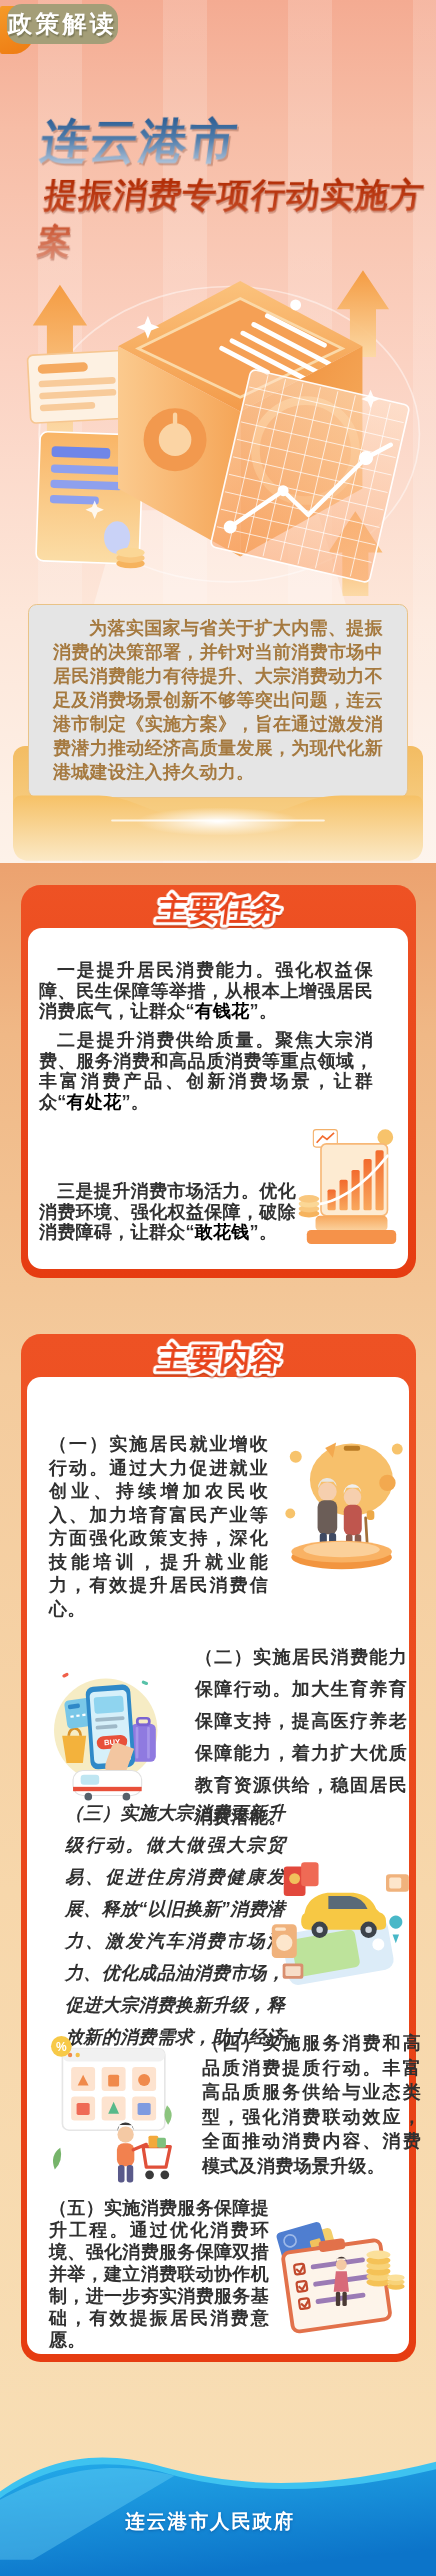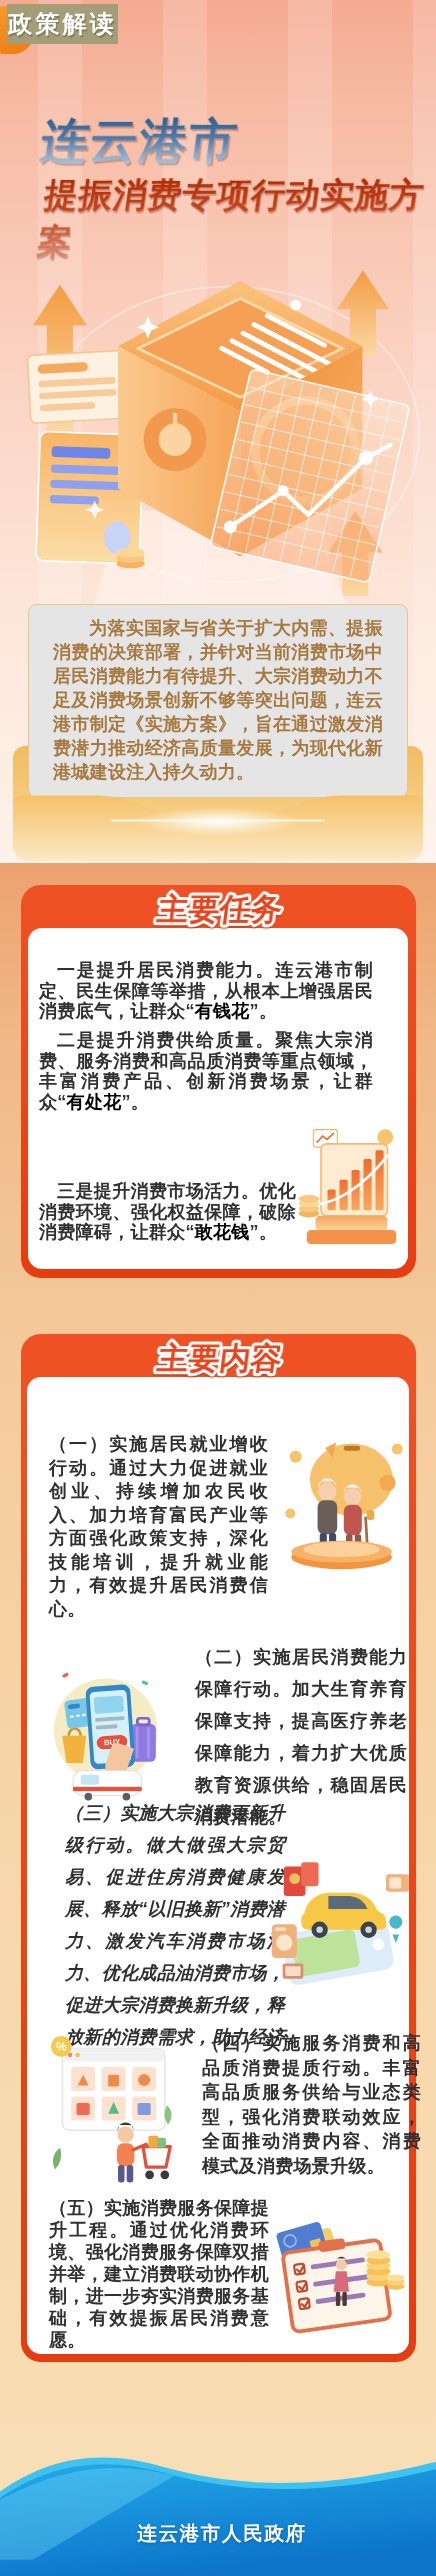--- a/index.html
+++ b/index.html
@@ -9,21 +9,21 @@
   .bg-top{position:absolute;left:0;top:0;width:436px;height:863px;
     background:linear-gradient(180deg,#f4ab92 0%,#f7bda6 15%,#fbd2c2 42%,#fde7da 72%,#fdf2e9 100%);}
   .bg-top::after{content:"";position:absolute;inset:0;
     background:repeating-linear-gradient(90deg,rgba(255,255,255,0) 0 38px,rgba(255,255,255,.16) 38px 82px,rgba(255,255,255,0) 82px 125px);}
   .bg-mid{position:absolute;left:0;top:863px;width:436px;height:1713px;
     background:linear-gradient(180deg,#eca26f 0%,#f0b886 10%,#f4cb9d 30%,#f7d7ab 60%,#f8dfb6 100%);}
   
   .badge-accent{position:absolute;left:0;top:5.5px;width:34px;height:48px;
     background:linear-gradient(160deg,#f59a28,#ee7b12);border-radius:2.2px 0 21px 2.2px;}
   .badge-bar{position:absolute;left:7px;top:4.4px;width:111px;height:40px;background:#a49e78;
-    display:flex;align-items:center;justify-content:center;}
+    display:flex;align-items:center;justify-content:center;border-radius:15px;}
   .badge-bar span{font-size:24px;font-weight:900;color:#fff;letter-spacing:3.3px;
     text-shadow:1.1px 1.6px 1.1px rgba(80,80,50,.45);}
   
   .city-title{position:absolute;left:41px;top:110px;margin:0;font-size:48px;font-weight:900;letter-spacing:1.1px;
     transform:skewX(-8deg);background:linear-gradient(180deg,#2a5c92 8%,#4f7cab 45%,#cbd8e7 96%);
     -webkit-background-clip:text;background-clip:text;color:transparent;
     filter:drop-shadow(2.2px 2.7px 0.5px rgba(150,95,75,.45));}
   .main-title{position:absolute;left:41px;top:173px;margin:0;font-size:34px;font-weight:900;letter-spacing:0.5px;
     transform:skewX(-8deg);background:linear-gradient(180deg,#b22d06 8%,#c84e29 52%,#dd9078 96%);
     -webkit-background-clip:text;background-clip:text;color:transparent;
@@ -66,21 +66,21 @@
   .it-4{left:199px;top:2028px;width:219px;line-height:24.5px;}
   .it-5{left:46px;top:2194px;width:220px;line-height:22px;}
   .item-illus{position:absolute;}
   .il-1{left:275px;top:1414px;width:131px;height:164px;}
   .il-2{left:50px;top:1654px;width:112px;height:147px;}
   .il-3{left:267px;top:1859px;width:145px;height:136px;}
   .il-4{left:45px;top:2033px;width:128px;height:153px;}
   .il-5{left:266px;top:2212px;width:143px;height:127px;}
   
   .footer-wave{position:absolute;left:0;top:2429px;width:436px;height:147px;}
-  .footer-text{position:absolute;left:0;top:2508px;width:420px;text-align:center;margin:12px;
+  .footer-text{position:absolute;left:0;top:2508px;width:420px;text-align:center;margin:0;
     font-size:19.6px;font-weight:900;color:#ffffff;letter-spacing:1.6px;
     text-shadow:0 1.1px 2.7px rgba(0,70,140,.55);}
 </style>
 </head>
 <body>
 
 <div class="page">
   <div class="bg-top"></div>
   <div class="bg-mid"></div>
 
@@ -196,21 +196,21 @@
     <rect x="180" y="50" width="392" height="4" fill="rgba(255,255,255,.75)" rx="2"></rect>
   </svg>
 
   <section class="card card-tasks"></section>
   <div class="card-inner inner-tasks"></div>
   <svg class="ctitle ctitle-tasks" viewBox="0 0 724 84">
     <g transform="translate(362,62) skewX(-7)">
       <text text-anchor="middle" font-size="57" font-weight="900" fill="#e8431a" stroke="#ffffff" stroke-width="11" paint-order="stroke" stroke-linejoin="round">主要任务</text>
     </g>
   </svg>
-  <p class="task task-1"><span>一是提升居民消费能力。连云港市制定、民生保障等举措，从根本上增强居民消费底气，让群众“</span><em>有钱花</em><span>”。</span></p>
+  <p class="task task-1"><span>一是提升居民消费能力。强化权益保障、民生保障等举措，从根本上增强居民消费底气，让群众“</span><em>有钱花</em><span>”。</span></p>
   <p class="task task-2"><span>二是提升消费供给质量。聚焦大宗消费、服务消费和高品质消费等重点领域，丰富消费产品、创新消费场景，让群众“</span><em>有处花</em><span>”。</span></p>
   <p class="task task-3"><span>三是提升消费市场活力。优化消费环境、强化权益保障，破除消费障碍，让群众“</span><em>敢花钱</em><span>”。</span></p>
   <svg class="task-illus" viewBox="0 0 200 244">
     <defs>
       <linearGradient id="gBar" x1="0" y1="0" x2="0" y2="1">
           <stop offset="0" stop-color="#f26b2e"></stop>
           <stop offset="1" stop-color="#f9a85e"></stop>
         </linearGradient>
       <linearGradient id="gPod" x1="0" y1="0" x2="0" y2="1">
           <stop offset="0" stop-color="#f7a75c"></stop>

